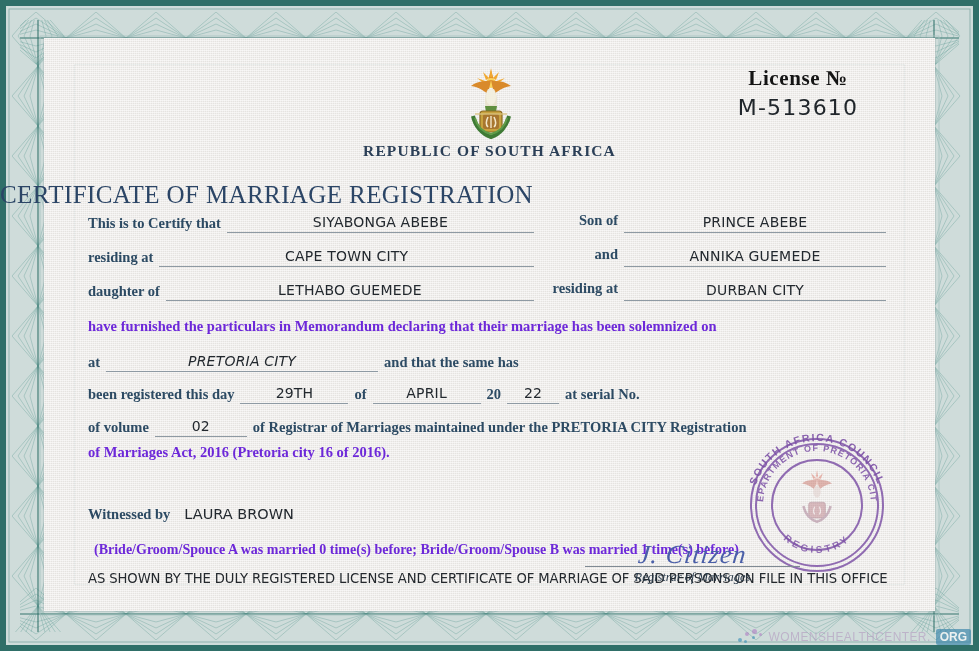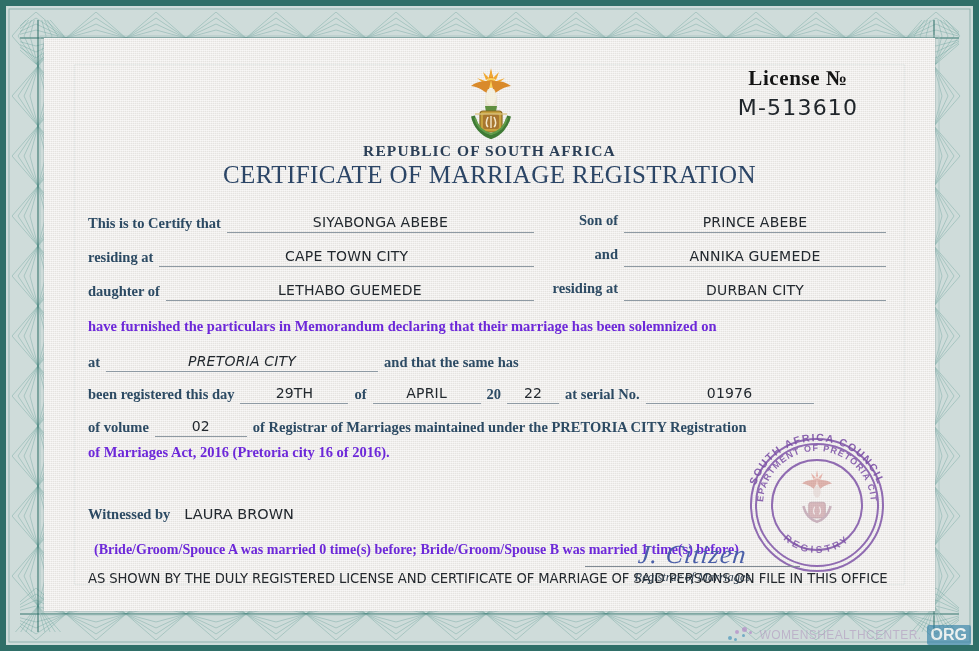--- a/index.html
+++ b/index.html
@@ -53,21 +53,21 @@
   .license-no{font-size:22px;color:#20262b;margin-top:4px;letter-spacing:1.2px;
       font-family:"DejaVu Sans",sans-serif;}
 
   .emblem{position:absolute;left:455px;top:64px;width:72px;height:78px;}
 
   .republic{
     position:absolute;left:0;right:0;top:142px;text-align:center;
     font-size:15.5px;letter-spacing:1.1px;color:#2b3f57;font-weight:bold;
   }
   .main-title{
-    position:absolute;left:0;right:0;top:161px;text-align:center;
+    position:absolute;left:0;right:0;top:181px;
     font-size:25px;letter-spacing:.4px;color:#2b4566;
   }
 
   .body-area{position:absolute;left:88px;top:205px;width:806px;}
 
   .row{display:flex;align-items:flex-end;height:28px;}
   .lbl{color:#2c4a63;font-weight:bold;font-size:14.5px;white-space:nowrap;
        font-family:"Liberation Serif",serif;line-height:20px;}
   .fill{
     position:relative;flex:1;border-bottom:1px solid #8e9aa3;
@@ -99,21 +99,21 @@
   .sig-cap{font-family:"Liberation Serif",serif;font-style:italic;font-size:12.5px;
       color:#2a3a4a;margin-top:3px;}
 
   .wm{
     position:absolute;right:8px;bottom:6px;display:flex;align-items:center;gap:5px;
     opacity:.62;
   }
   .wm-dots{width:26px;height:16px;position:relative;}
   .wm-dots i{position:absolute;border-radius:50%;display:block;}
   .wm-text{font-family:"Liberation Sans",sans-serif;font-size:12px;letter-spacing:.4px;color:#b39bc0;}
-  .wm-org{font-family:"Liberation Sans",sans-serif;font-size:16px;font-weight:bold;
+  .wm-org{font-family:"Liberation Sans",sans-serif;font-size:12px;font-weight:bold;
       color:#fff;background:#2f7fa8;padding:1px 4px;border-radius:2px;}
 </style>
 </head>
 <body>
 
 <div class="cert-page">
 
   <div class="border-outer"></div>
   <div class="border-band"></div>
 
@@ -263,23 +263,20 @@
         </span>
         <span class="lbl">of</span>
         <span class="fill" style="flex:0 0 108px;">
           <span class="val">APRIL</span>
         </span>
         <span class="lbl">20</span>
         <span class="fill" style="flex:0 0 52px;">
           <span class="val">22</span>
         </span>
         <span class="lbl">at serial No.</span>
-        <span class="fill" style="flex:0 0 168px;">
-          <span class="val">01976</span>
-        </span>
       </div>
 
       <div class="row" style="margin-top:5px;">
         <span class="lbl">of volume</span>
         <span class="fill" style="flex:0 0 92px;">
           <span class="val">02</span>
         </span>
         <span class="lbl">of Registrar of Marriages maintained under the PRETORIA CITY Registration</span>
       </div>
 

